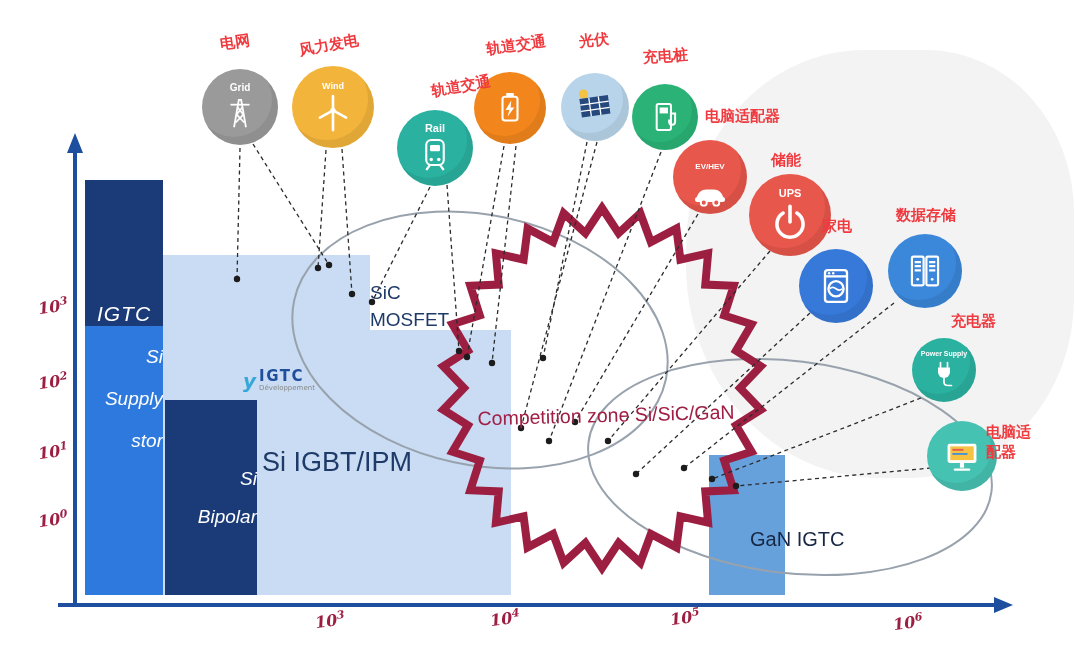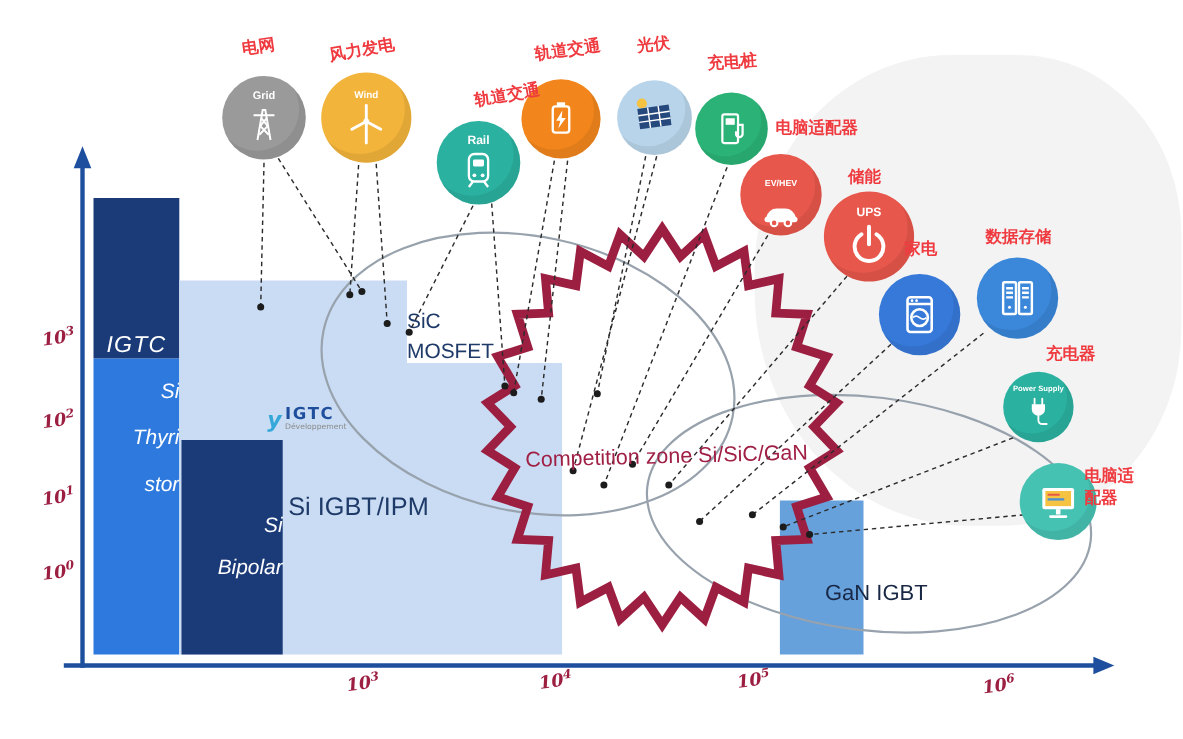--- a/index.html
+++ b/index.html
@@ -16,21 +16,21 @@
   #si-bipolar{left:165px;top:400px;width:92px;height:195px;background:#1a3a78;flex-direction:column;
               font-size:19px;line-height:2;}
   .light{position:absolute;background:#c9dcf3;z-index:1;}
   #lb1{left:163px;top:255px;width:207px;height:340px;}
   #lb2{left:370px;top:330px;width:141px;height:265px;}
   #si-mosfet{left:511px;top:470px;width:198px;height:125px;background:#4b90d8;font-size:20px;
              justify-content:flex-start;padding-left:14px;box-sizing:border-box;}
   #gan-step{left:709px;top:455px;width:76px;height:140px;background:#66a1dc;}
   
   .region-label{position:absolute;color:#1e3a68;font-family:"Liberation Sans",sans-serif;z-index:2;}
-  #lbl-igbt{left:262px;top:447px;font-size:23px;}
+  #lbl-igbt{left:262px;top:447px;font-size:27px;}
   #lbl-sic{left:370px;top:280px;width:100px;font-size:19px;line-height:1.4;}
   #lbl-gan{left:750px;top:528px;font-size:20px;color:#182744;}
   #lbl-comp{position:absolute;left:450px;top:404px;width:312px;text-align:center;font-size:19.5px;
             color:#a02045;z-index:5;transform:rotate(-1.5deg);font-family:"Liberation Sans",sans-serif;}
   
   .ytick,.xtick{position:absolute;color:#9c1f42;font-style:italic;font-weight:bold;
                 font-family:"DejaVu Serif",serif;font-size:16px;z-index:5;transform:rotate(-8deg);}
   .ytick{left:38px;}
   .ytick sup,.xtick sup{font-size:11px;}
   
@@ -51,37 +51,37 @@
 
 <div class="canvas">
 
   <div class="blob"></div>
 
   <div class="block" id="igtc">
     <span>IGTC</span>
   </div>
   <div class="block" id="si-thyristor">
     <span>Si</span>
-    <span>Thyri</span>
+    <span>Supply</span>
     <span>stor</span>
   </div>
   <div class="light" id="lb1"></div>
   <div class="light" id="lb2"></div>
   <div class="block" id="si-bipolar">
     <span>Si</span>
     <span>Bipolar</span>
   </div>
   <div class="block" id="gan-step"></div>
 
   <div class="region-label" id="lbl-igbt">Si IGBT/IPM</div>
   <div class="region-label" id="lbl-sic">
     <div>SiC</div>
     <div>MOSFET</div>
   </div>
-  <div class="region-label" id="lbl-gan">GaN IGBT</div>
+  <div class="region-label" id="lbl-gan">GaN IGTC</div>
   <div id="lbl-comp">Competition zone Si/SiC/GaN</div>
 
   <div id="yole">
     <span class="yole-y">y</span>
     <span>
       <div class="yole-name">IGTC</div>
       <div class="yole-sub">Développement</div>
     </span>
   </div>
 

